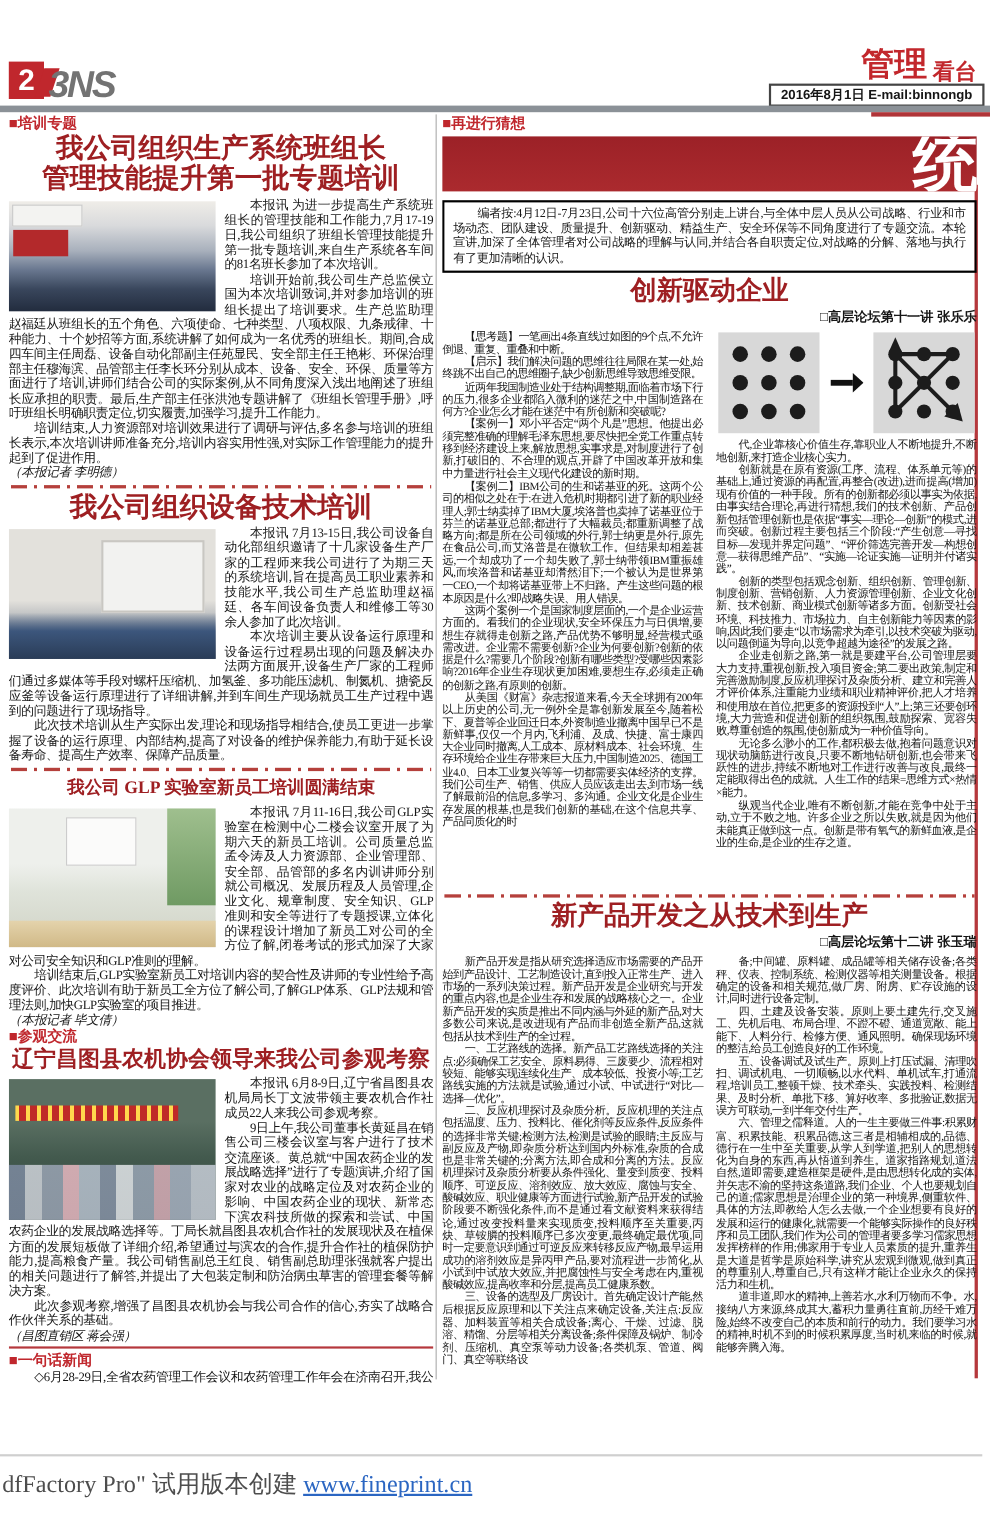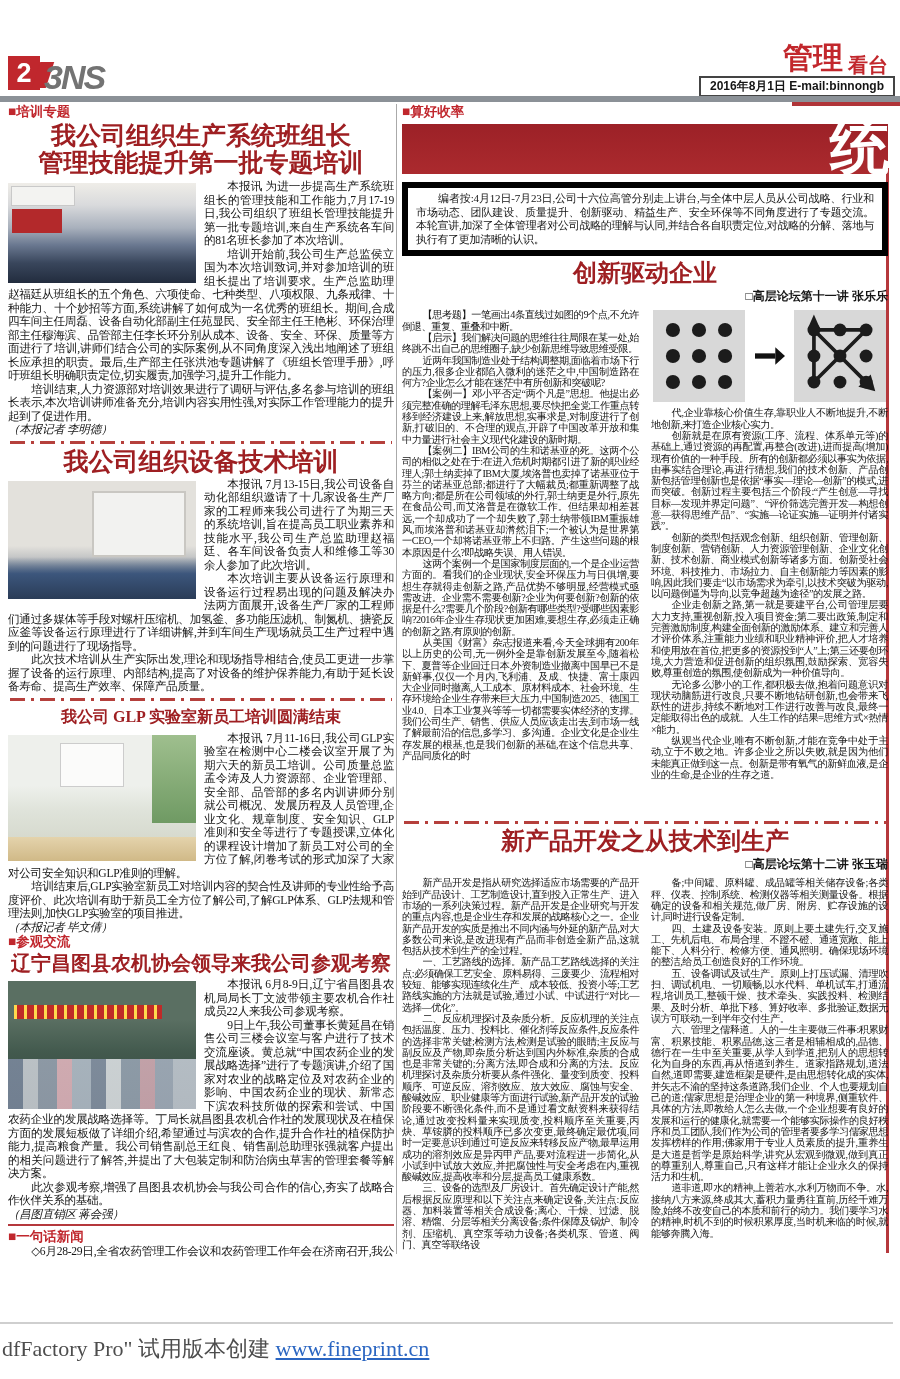--- a/index.html
+++ b/index.html
@@ -59,21 +59,21 @@
   .photo4{height:128px;background:linear-gradient(180deg,#5a6f62 0 30%,#435a4e 55%,#31433a 100%);}
   .p4-banner{position:absolute;left:6px;top:24px;width:148px;height:14px;
              background:repeating-linear-gradient(90deg,#ffd84d 0 3px,#bf2a28 3px 10px);}
   .p4-people{position:absolute;left:0;bottom:0;width:100%;height:50px;opacity:.85;
     background:linear-gradient(90deg,#7d8aa0 0 8%,#cfd3da 8% 16%,#9aa4b4 16% 26%,#e8b9c2 26% 34%,#b8c2cf 34% 44%,#8894a8 44% 52%,#e3e6ea 52% 60%,#9aa6b6 60% 70%,#d8aeb8 70% 78%,#a8b2c2 78% 88%,#c8ced8 88% 100%);}
   
   .banner{position:relative;height:50px;margin-top:4px;overflow:hidden;
           background:linear-gradient(180deg,#9c2127,#ab2a2e);}
   .banner-txt{position:absolute;right:-70px;top:-17px;color:#fff;font-weight:bold;font-size:60px;
               font-family:"Liberation Serif",serif;letter-spacing:4px;white-space:nowrap;}
-  .notebox{border:6px solid #000000;margin:8px 0 4px;padding:4px 8px;}
+  .notebox{border:2px solid #000000;margin:8px 0 4px;padding:4px 8px;}
   .notebox p{font-size:11px;line-height:13.6px;text-align:justify;text-indent:2em;letter-spacing:-0.3px;}
   .rh1{color:#9e1f22;font-weight:bold;text-align:center;font-size:24px;line-height:27px;margin:3px 0 1px;}
   .sub{text-align:right;font:bold 12px/16px "Liberation Sans",sans-serif;margin:1px 0 5px;}
   .cols{display:flex;gap:12px;overflow:hidden;}
   .col{width:237px;}
   .body-r p{font-size:10.2px;line-height:11.3px;text-align:justify;text-indent:2em;letter-spacing:-0.45px;}
   .diag{display:flex;align-items:center;justify-content:space-between;margin:1px 0 5px;}
   
   .watermark{position:absolute;left:2px;top:1336px;font-size:22px;line-height:26px;
              font-family:"Liberation Serif",serif;color:#4d4d4d;white-space:nowrap;}
@@ -170,21 +170,21 @@
       <div class="body-l">
         <p class="news-item"><span>◇6月28-29日,全省农药管理工作会议和农药管理工作年会在济南召开,我公司销售副总王红良参加了会议。</span></p>
 
       </div>
 
     </div>
   </div>
 
   <div class="rightcol">
 
-    <div class="section-label">■算好收率</div>
+    <div class="section-label">■再进行猜想</div>
 
     <div class="banner">
       <span class="banner-txt">统一</span>
     </div>
 
     <div class="notebox">
       <p><span class="lead">编者按:</span><span>4月12日-7月23日,公司十六位高管分别走上讲台,与全体中层人员从公司战略、行业和市场动态、团队建设、质量提升、创新驱动、精益生产、安全环保等不同角度进行了专题交流。本轮宣讲,加深了全体管理者对公司战略的理解与认同,并结合各自职责定位,对战略的分解、落地与执行有了更加清晰的认识。</span></p>
     </div>
 
     <div class="rh1">创新驱动企业</div>
@@ -230,21 +230,21 @@
               <circle cx="30" cy="30" r="4.2" fill="#1c1c1c"></circle>
               <circle cx="47" cy="30" r="4.2" fill="#1c1c1c"></circle>
             <circle cx="13" cy="47" r="4.2" fill="#1c1c1c"></circle>
               <circle cx="30" cy="47" r="4.2" fill="#1c1c1c"></circle>
               <circle cx="47" cy="47" r="4.2" fill="#1c1c1c"></circle>
           </svg>
         </div>
         <p>代,企业靠核心价值生存,靠职业人不断地提升,不断地创新,来打造企业核心实力。</p>
         <p>创新就是在原有资源(工序、流程、体系单元等)的基础上,通过资源的再配置,再整合(改进),进而提高(增加)现有价值的一种手段。所有的创新都必须以事实为依据,由事实结合理论,再进行猜想,我们的技术创新、产品创新包括管理创新也是依据“事实—理论—创新”的模式,进而突破。创新过程主要包括三个阶段:“产生创意—寻找目标—发现并界定问题”、“评价筛选完善开发—构想创意—获得思维产品”、“实施—论证实施—证明并付诸实践”。</p>
         <p>创新的类型包括观念创新、组织创新、管理创新、制度创新、营销创新、人力资源管理创新、企业文化创新、技术创新、商业模式创新等诸多方面。创新受社会环境、科技推力、市场拉力、自主创新能力等因素的影响,因此我们要走“以市场需求为牵引,以技术突破为驱动,以问题倒逼为导向,以竞争超越为途径”的发展之路。</p>
-        <p>企业走创新之路,第一就是要建平台,公司管理层要大力支持,重视创新,投入项目资金;第二要出政策,制定和完善激励制度,构建全面创新的激励体系、建立和完善人才评价体系,注重能力业绩和职业精神评价,把人才培养和使用放在首位,把更多的资源投到“人”上;第三还要创环境,大力营造和促进创新的组织氛围,鼓励探索、宽容失败,尊重创造的氛围,使创新成为一种价值导向。</p>
+        <p>企业走创新之路,第一就是要建平台,公司管理层要大力支持,重视创新,投入项目资金;第二要出政策,制定和完善激励制度,反应机理探讨及杂质分析、建立和完善人才评价体系,注重能力业绩和职业精神评价,把人才培养和使用放在首位,把更多的资源投到“人”上;第三还要创环境,大力营造和促进创新的组织氛围,鼓励探索、宽容失败,尊重创造的氛围,使创新成为一种价值导向。</p>
         <p>无论多么渺小的工作,都积极去做,抱着问题意识对现状动脑筋进行改良,只要不断地钻研创新,也会带来飞跃性的进步,持续不断地对工作进行改善与改良,最终一定能取得出色的成就。人生工作的结果=思维方式×热情×能力。</p>
         <p>纵观当代企业,唯有不断创新,才能在竞争中处于主动,立于不败之地。许多企业之所以失败,就是因为他们未能真正做到这一点。创新是带有氧气的新鲜血液,是企业的生命,是企业的生存之道。</p>
       </div>
     </div>
 
     <div class="divider"></div>
 
     <div class="rh1">新产品开发之从技术到生产</div>
     <div class="sub">□高层论坛第十二讲 张玉瑞</div>
 

